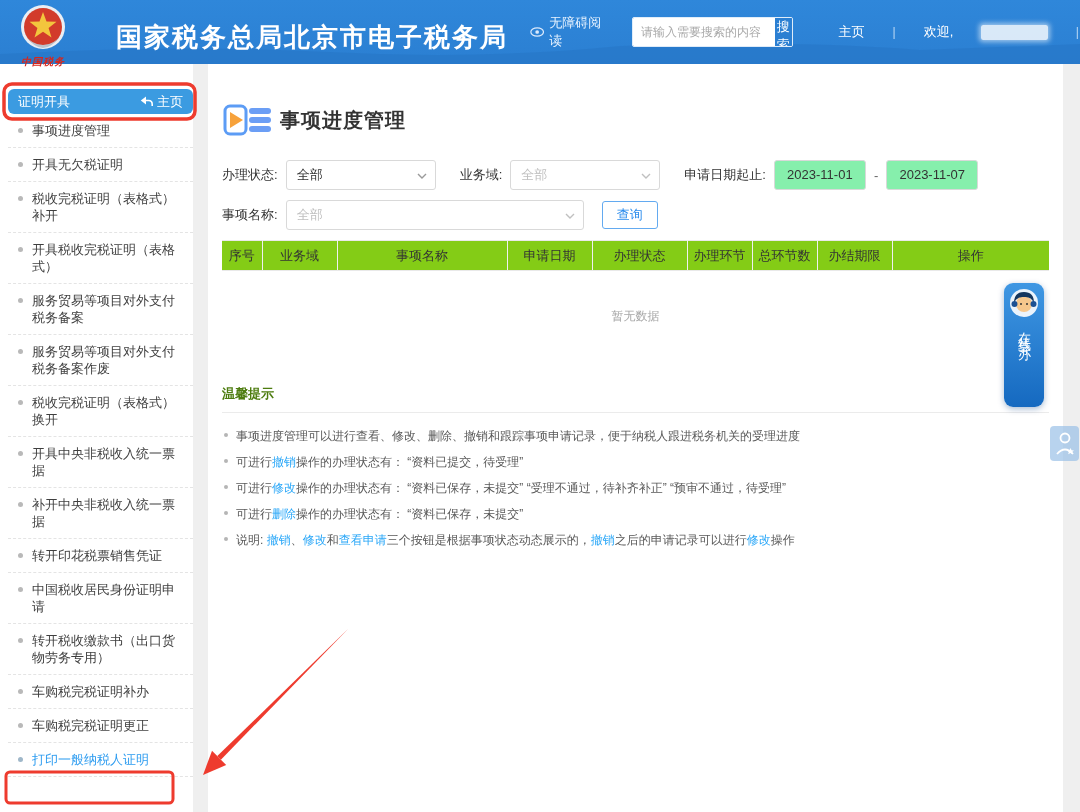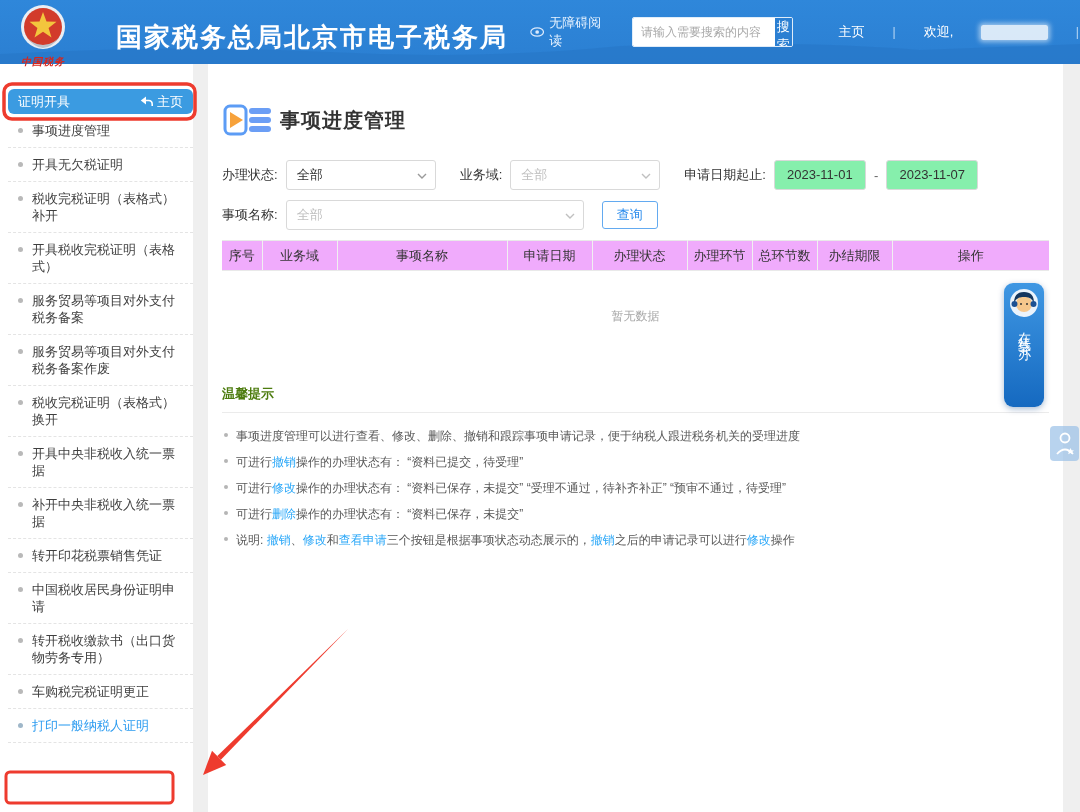--- a/index.html
+++ b/index.html
@@ -59,21 +59,21 @@
   .sel-status { width:150px; margin-right:24px; }
   .sel-domain { width:150px; margin-right:24px; }
   .sel-name { width:298px; margin-right:18px; }
   .date-box { width:92px; height:30px; border:1px solid #d9d9d9; border-radius:3px; text-align:center;
               line-height:28px; font-size:13px; color:#333; background:#86efac; }
   .date-dash { margin:0 8px; color:#666; }
   .query-btn { width:56px; height:28px; background:#fff; border:1px solid #63aaf0; border-radius:3px;
                color:#2b8ced; font-size:13px; cursor:pointer; font-family:"Liberation Sans","DejaVu Sans",sans-serif; }
 
   table.grid { width:100%; border-collapse:collapse; margin-top:10px; table-layout:fixed; }
-  .grid th { height:30px; background:#f0abfc; border-top:1px solid #e9e9e9; border-bottom:1px solid #e9e9e9;
+  .grid th { height:30px; background:#84cc16; border-top:1px solid #e9e9e9; border-bottom:1px solid #e9e9e9;
              border-right:1px solid #f0f0f0; font-size:13px; font-weight:normal; color:#333; }
   .grid th:last-child { border-right:none; }
   .grid td.empty { height:92px; text-align:center; color:#a8a8a8; font-size:12px; }
 
   .tips { margin-top:22px; }
   .tips-title { color:#4d7c0f; font-size:13px; font-weight:bold; }
   .tips-divider { border:none; border-top:1px solid #ebebeb; margin:9px 0 10px 0; }
   .tips ul { list-style:none; }
   .tips li { font-size:12px; color:#595959; line-height:26px; display:flex; align-items:baseline; }
   .tips .tdot { width:4px; height:4px; border-radius:50%; background:#b5b5b5; margin:0 8px 2px 2px; flex:none; align-self:center; }
@@ -190,20 +190,24 @@
         <span class="dot"></span>
         <span>转开印花税票销售凭证</span>
       </li>
     <li>
         <span class="dot"></span>
         <span>中国税收居民身份证明申请</span>
       </li>
     <li>
         <span class="dot"></span>
         <span>转开税收缴款书（出口货物劳务专用）</span>
+      </li>
+    <li>
+        <span class="dot"></span>
+        <span>车购税完税证明补办</span>
       </li>
     <li>
         <span class="dot"></span>
         <span>车购税完税证明更正</span>
       </li>
     <li class="active-link">
         <span class="dot"></span>
         <span>打印一般纳税人证明</span>
       </li>
   </ul>

